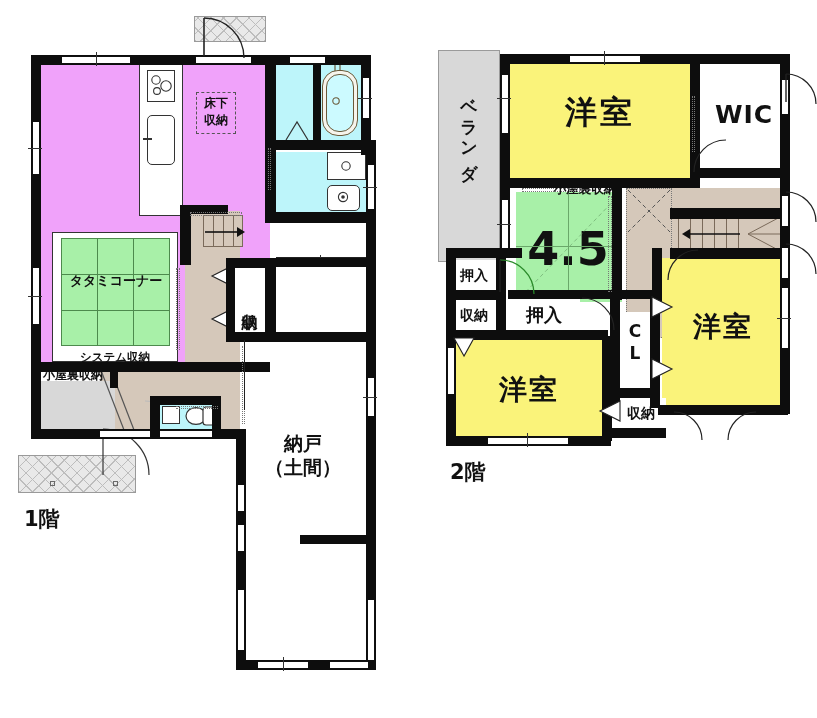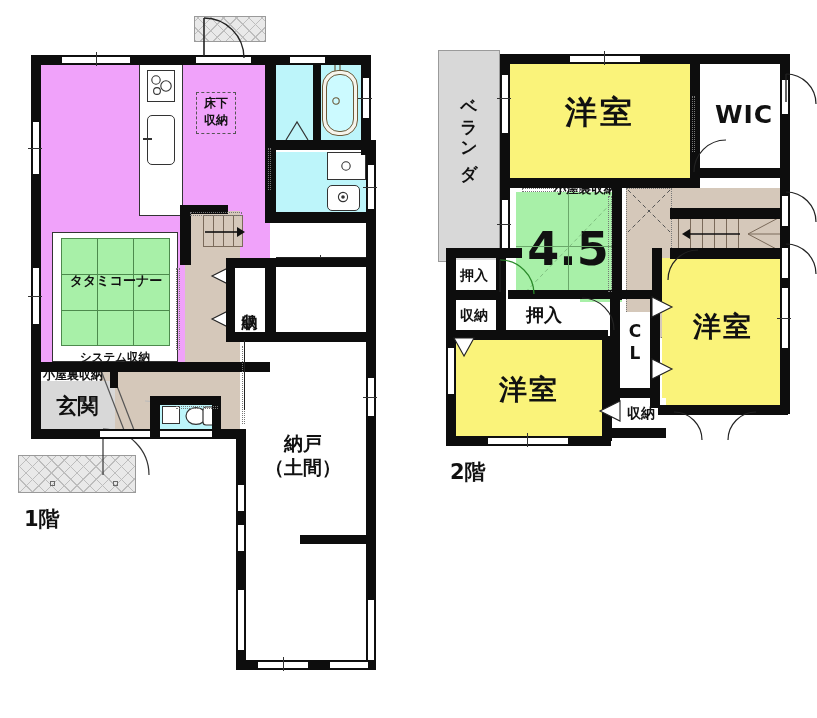--- a/index.html
+++ b/index.html
@@ -111,21 +111,20 @@
   <div class="room" style="left:233px;top:265px;width:33px;height:70px;background:#ffffff;"></div>
   <div class="lbl vert" style="left:233px;top:268px;width:33px;height:66px;font-size:16px;">収納</div>
   <svg style="left:212px;top:265px;width:22px;height:22px;">
     <polygon points="0,11 20,1 20,21" fill="#ffffff" stroke="#222" stroke-width="1.1"></polygon>
   </svg>
   <svg style="left:212px;top:308px;width:22px;height:22px;">
     <polygon points="0,11 20,1 20,21" fill="#ffffff" stroke="#222" stroke-width="1.1"></polygon>
   </svg>
 
   <div class="room" style="left:40px;top:381px;width:75px;height:48px;background:#d8d8d8;"></div>
-  <div class="lbl" style="left:40px;top:388px;width:75px;height:38px;font-size:21px;">玄関</div>
   <div class="lbl" style="left:40px;top:368px;width:66px;height:16px;font-size:12px;">小屋裏収納</div>
   <svg style="left:100px;top:372px;width:48px;height:60px;">
     <line x1="2" y1="1" x2="24" y2="58" stroke="#555" stroke-width="1.2"></line>
     <line x1="12" y1="1" x2="34" y2="58" stroke="#555" stroke-width="1.2"></line>
   </svg>
   <svg style="left:103px;top:429px;width:48px;height:48px;">
     <path d="M0 0 A46 46 0 0 1 46 46" fill="none" stroke="#333" stroke-width="1.2"></path>
     <line x1="0" y1="0" x2="0" y2="46" stroke="#333" stroke-width="1.2"></line>
   </svg>
   <svg style="left:143px;top:400px;width:34px;height:30px;">

